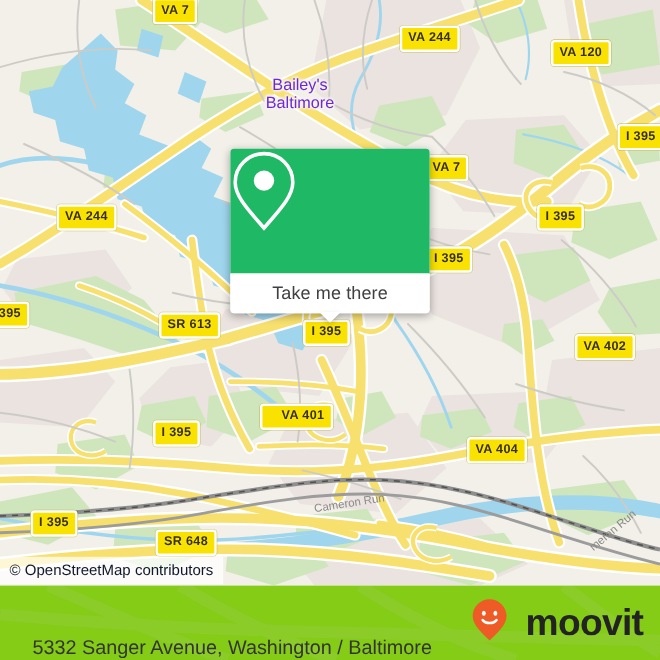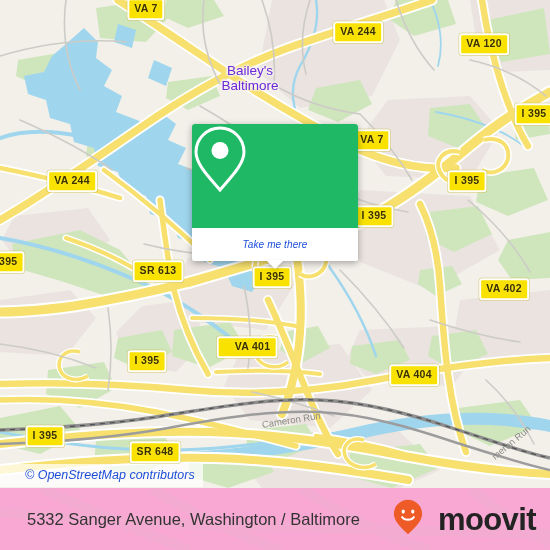--- a/index.html
+++ b/index.html
@@ -54,25 +54,24 @@
     color:#8a8a86;
     font-size:9.5px;
     white-space:nowrap;
     transform-origin:0 50%;
   }
 
   
   .attrib{
     position:absolute;left:0;top:464px;
     background:rgba(255,255,255,.72);
-    color:#1d4ed8;
+    color:#0f172a;
     font-size:12.5px;
-    padding:4px 8px 5px 25px;
+    padding:4px 8px 5px 8px;
     white-space:nowrap;
-    font-style:italic;
   }
 
   
   .card{
     position:absolute;left:192px;top:124px;
     width:166px;
     border-radius:3px;
     box-shadow:0 2px 7px rgba(0,0,0,.33);
     overflow:visible;
     background:#ffffff;
@@ -84,36 +83,36 @@
     display:flex;align-items:center;justify-content:center;
   }
   .card-top svg{display:block;}
   .card-bottom{
     height:33px;
     background:#ffffff;
     border-radius:0 0 3px 3px;
     display:flex;align-items:center;justify-content:center;
   }
   .card-bottom span{
-    color:#1d4ed8;font-size:10px;letter-spacing:.1px;font-style:italic;
+    color:#404040;font-size:15px;letter-spacing:.1px;
   }
   .card-tail{
     position:absolute;left:50%;bottom:-8px;
     width:0;height:0;margin-left:-9px;
     border-left:9px solid transparent;
     border-right:9px solid transparent;
     border-top:9px solid #ffffff;
     filter:drop-shadow(0 2px 2px rgba(0,0,0,.18));
   }
 
   
   .footer{
     position:absolute;left:0;top:488px;width:550px;height:62px;
-    background:#f9a8d4;
-    display:flex;align-items:center;
+    background:#84cc16;
+    display:flex;align-items:flex-end;
     overflow:hidden;
   }
   .footer-ghost{
     position:absolute;left:0;top:-488px;width:550px;height:550px;
     opacity:.10;pointer-events:none;
   }
   .footer-addr{
     position:relative;
     margin-left:27px;
     color:#333333;

